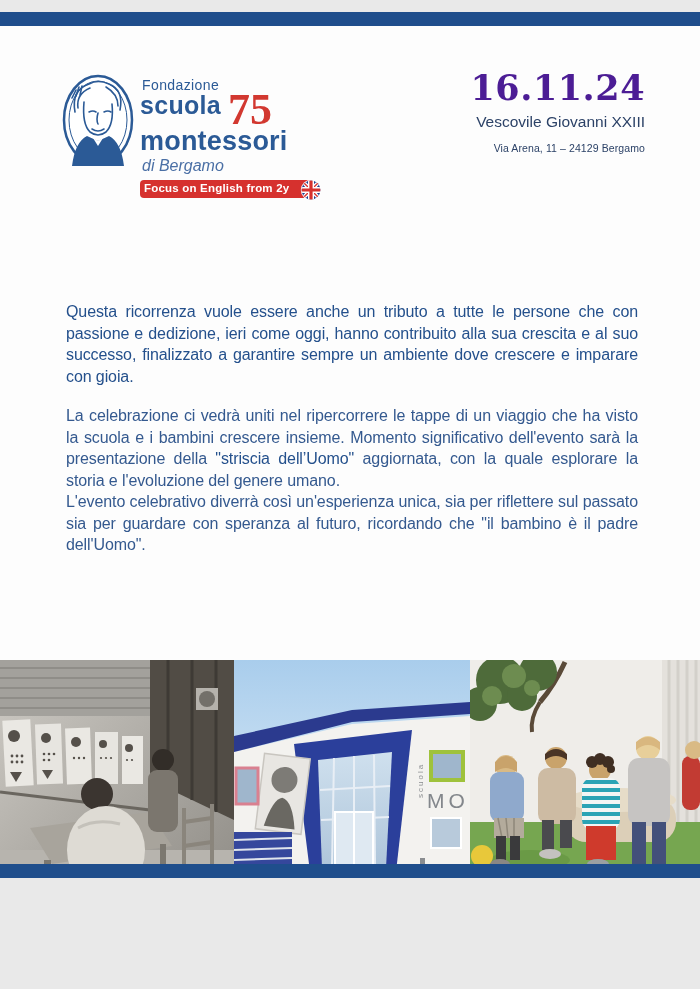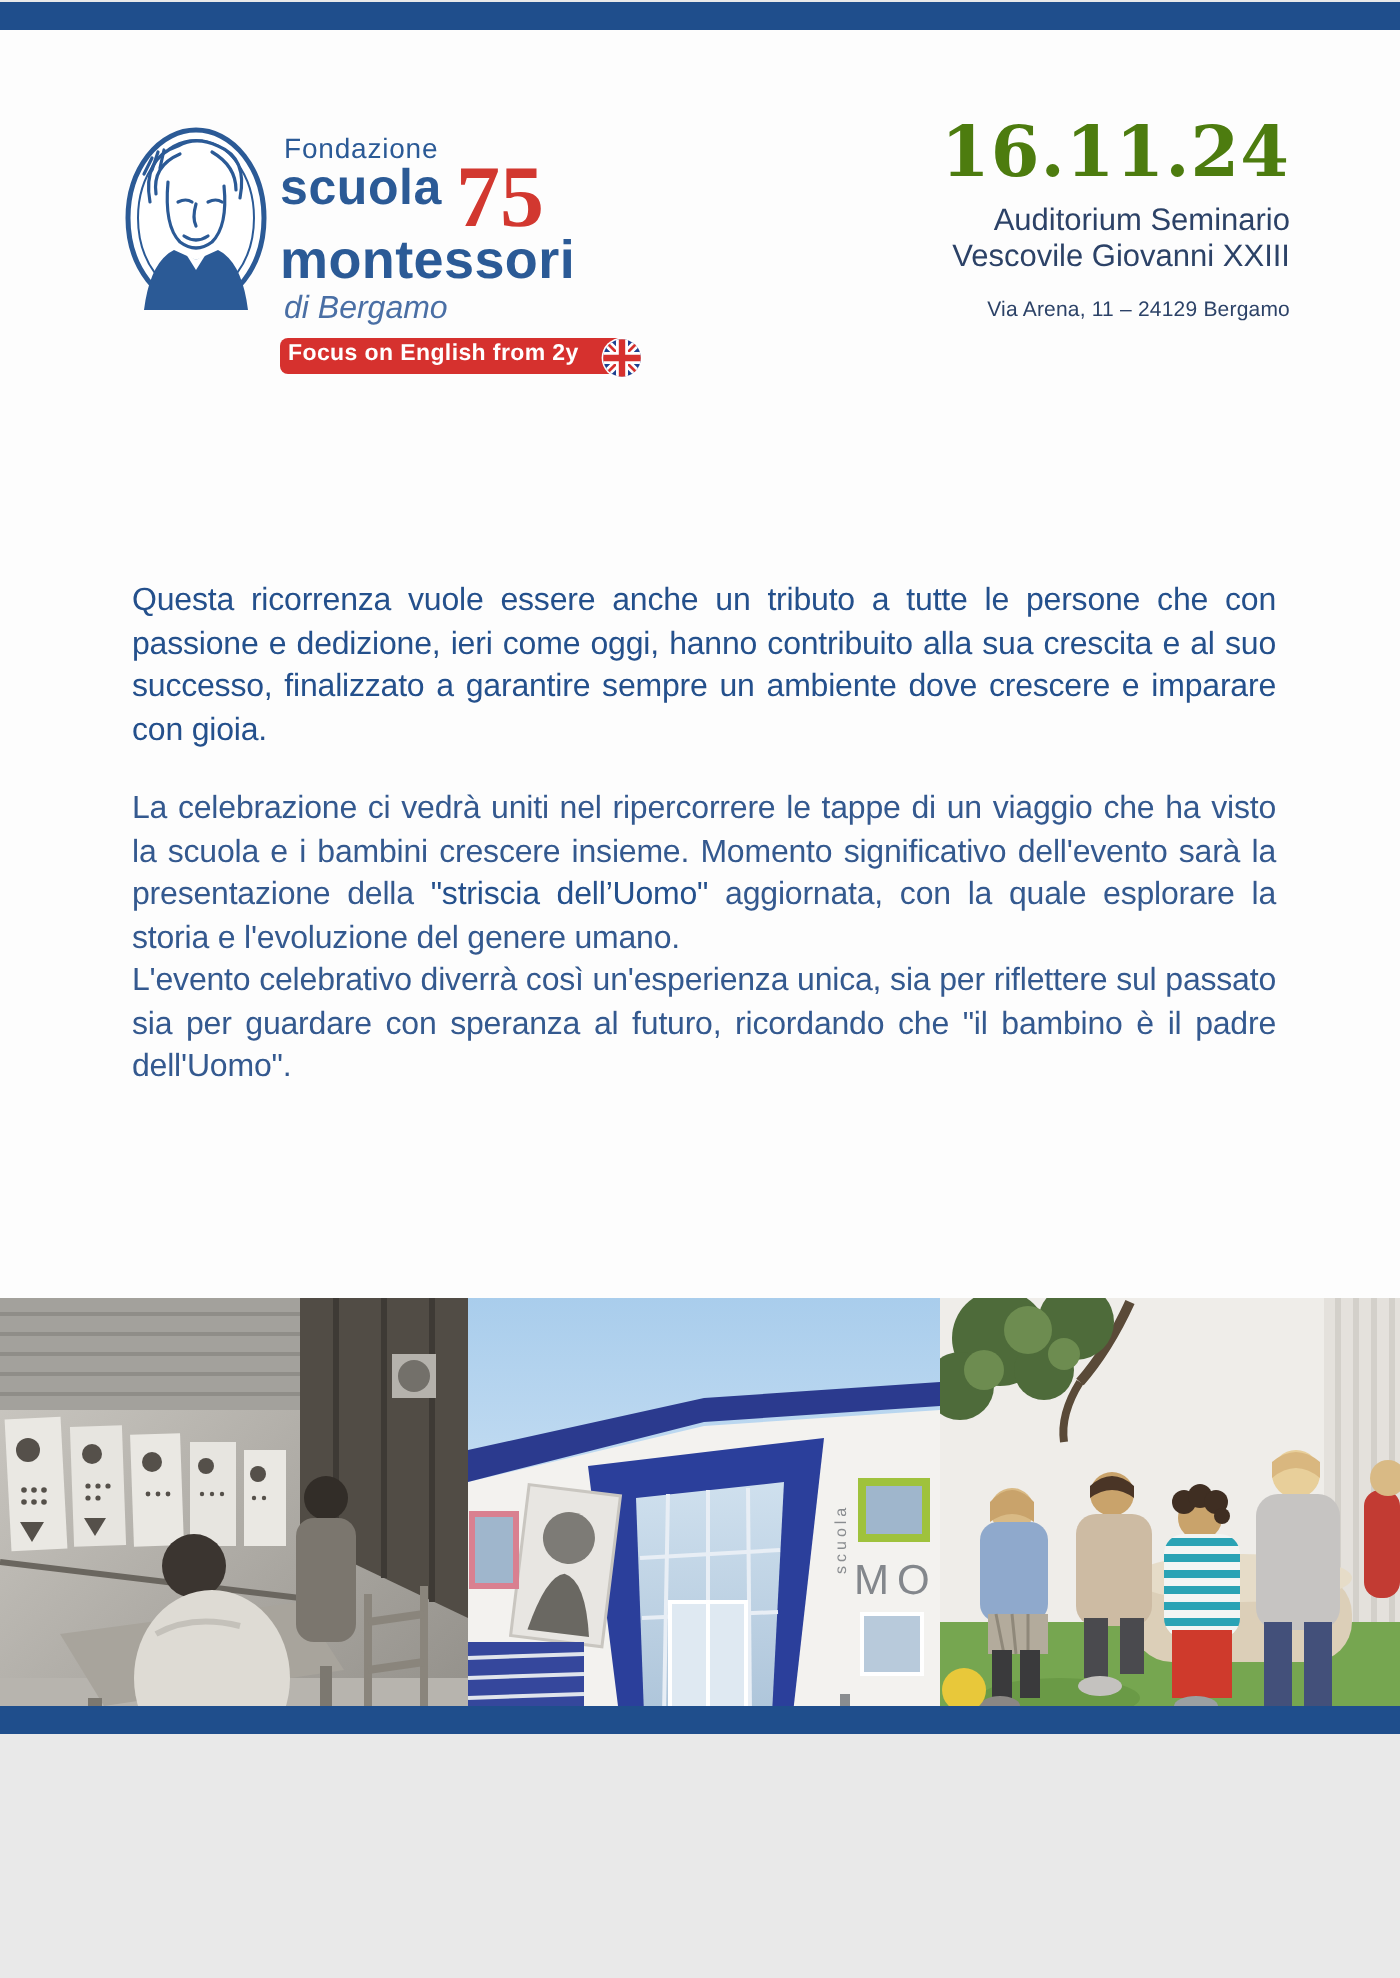--- a/index.html
+++ b/index.html
@@ -1,17 +1,17 @@
 <!DOCTYPE html>
 <html lang="it"><head>
 <meta charset="utf-8">
 <style>
   html,body{margin:0;padding:0;background:#e9e9e9;}
   .page{
-    position:relative;width:700px;height:866px;margin:1px auto;
+    position:relative;width:700px;height:866px;margin:12px auto;
     background:#fdfdfd;overflow:hidden;
     font-family:"Liberation Sans",sans-serif;
   }
   .bar{position:absolute;left:0;right:0;height:14px;background:#1f4e8c;}
   .bar.top{top:0;}
   .bar.bottom{bottom:0;}
 
   
   .logo{position:absolute;left:60px;top:60px;display:flex;align-items:flex-start;}
   .logo-text{margin-left:4px;color:#2b5a96;line-height:1;}
@@ -27,21 +27,21 @@
   .logo-badge{
     position:relative;display:inline-block;background:#d6312e;color:#fff;
     font-size:11.5px;font-weight:bold;border-radius:4px;
     padding:3px 24px 3px 4px;margin-top:6px;letter-spacing:.2px;white-space:nowrap;
   }
   .logo-badge .flag{position:absolute;right:-9px;top:-1px;}
 
   
   .event{position:absolute;right:55px;top:58px;text-align:right;}
   .event-date{
-    color:#4d7c0f;font-family:"DejaVu Serif",serif;font-weight:bold;
+    color:#4c1d95;font-family:"DejaVu Serif",serif;font-weight:bold;
     font-size:35px;letter-spacing:.5px;line-height:1;
   }
   .event-venue{color:#2c4267;font-size:15.5px;line-height:1.16;margin-top:8px;}
   .event-address{color:#2c4267;font-size:10.5px;margin-top:11px;letter-spacing:.1px;}
 
   
   .title{
     position:absolute;left:66px;top:231px;
     font-family:"DejaVu Serif",serif;font-weight:bold;
     font-size:26px;letter-spacing:-.4px;color:#1d3e72;
@@ -116,21 +116,20 @@
             </g>
           </svg>
         </span>
       </div>
     </div>
   </div>
 
   <div class="event">
     <div class="event-date">16.11.24</div>
     <div class="event-venue">
-      <div>Auditorium Seminario</div>
       <div>Vescovile Giovanni XXIII</div>
     </div>
     <div class="event-address">Via Arena, 11 – 24129 Bergamo</div>
   </div>
 
 
   <div class="body">
     <p class="b">Questa ricorrenza vuole essere anche un tributo a tutte le persone che con passione e dedizione, ieri come oggi, hanno contribuito alla sua crescita e al suo successo, finalizzato a garantire sempre un ambiente dove crescere e imparare con gioia.</p>
     <p class="gap"><span>La celebrazione ci vedrà uniti nel ripercorrere le tappe di un viaggio che ha visto la scuola e i bambini crescere insieme. Momento significativo dell'evento sarà la presentazione della </span><span class="b">"striscia dell’Uomo"</span><span> aggiornata, con la quale esplorare la storia e l'evoluzione del genere umano.</span></p>
     <p>L'evento celebrativo diverrà così un'esperienza unica, sia per riflettere sul passato sia per guardare con speranza al futuro, ricordando che "il bambino è il padre dell'Uomo".</p>

